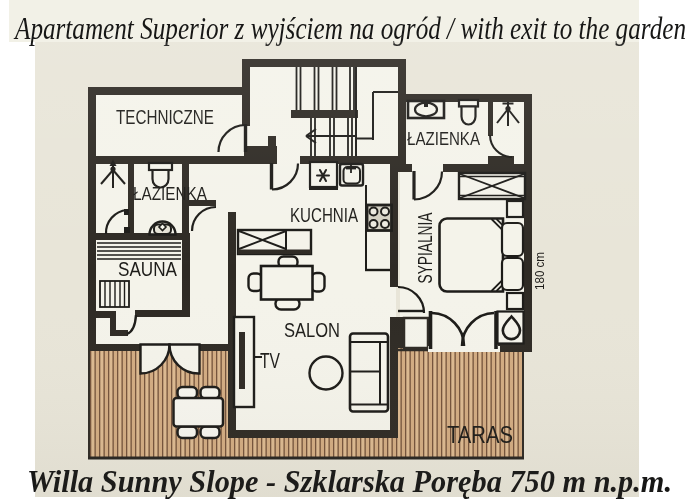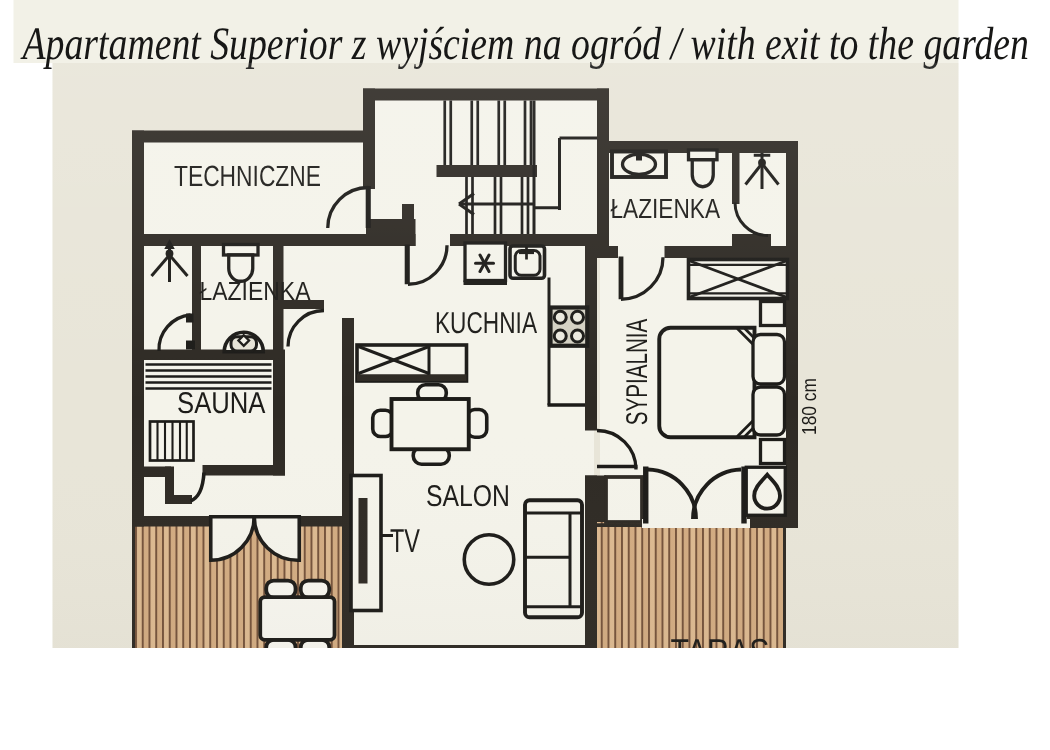--- a/index.html
+++ b/index.html
@@ -1,16 +1,16 @@
 <!DOCTYPE html>
 <html><head>
 <meta charset="utf-8">
 <style>
 html,body{margin:0;padding:0;background:#fff;}
-#page{position:relative;width:700px;height:432px;overflow:hidden;background:#fff;}
+#page{position:relative;width:700px;height:500px;overflow:hidden;background:#fff;}
 svg{display:block;}
 text{font-family:"Liberation Sans",sans-serif;fill:#1d1c19;}
 .title{font-family:"Liberation Serif",serif;font-style:italic;fill:#171716;}
 </style>
 </head>
 <body>
 <div id="page">
 <svg width="700" height="500" viewBox="0 0 700 500">
 <defs>
 <linearGradient id="vig" x1="0" y1="0" x2="0" y2="1">

